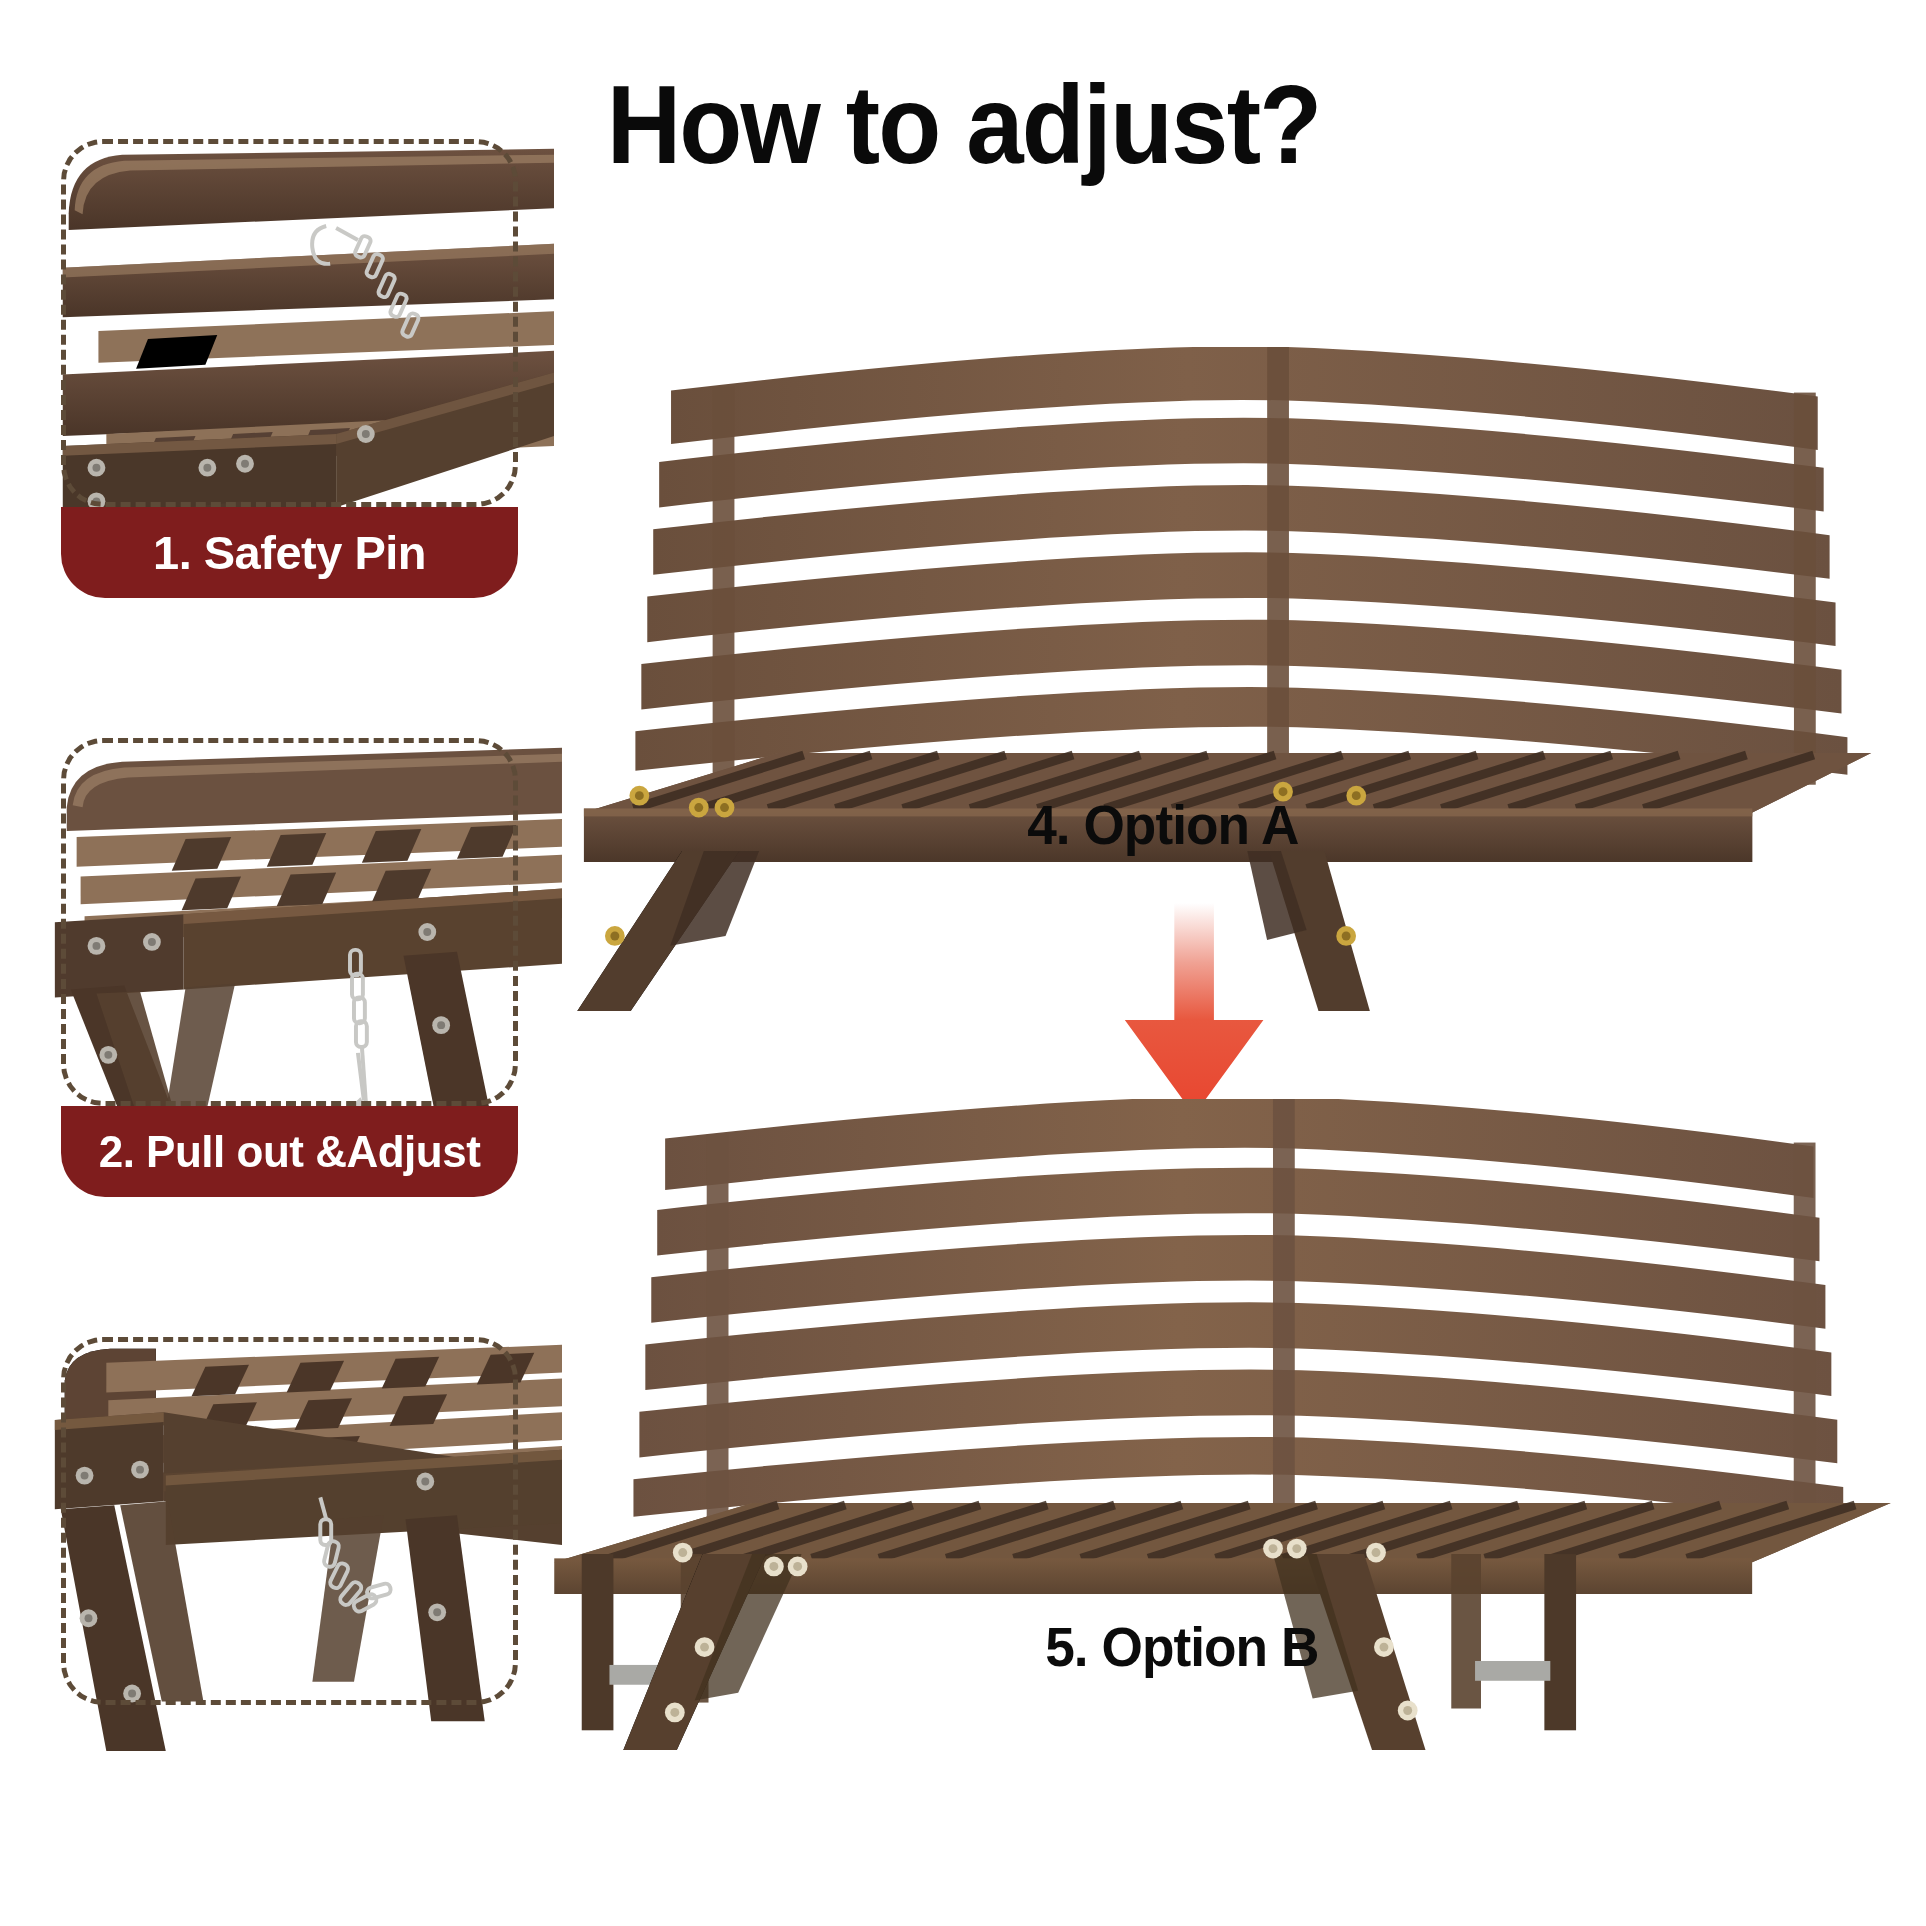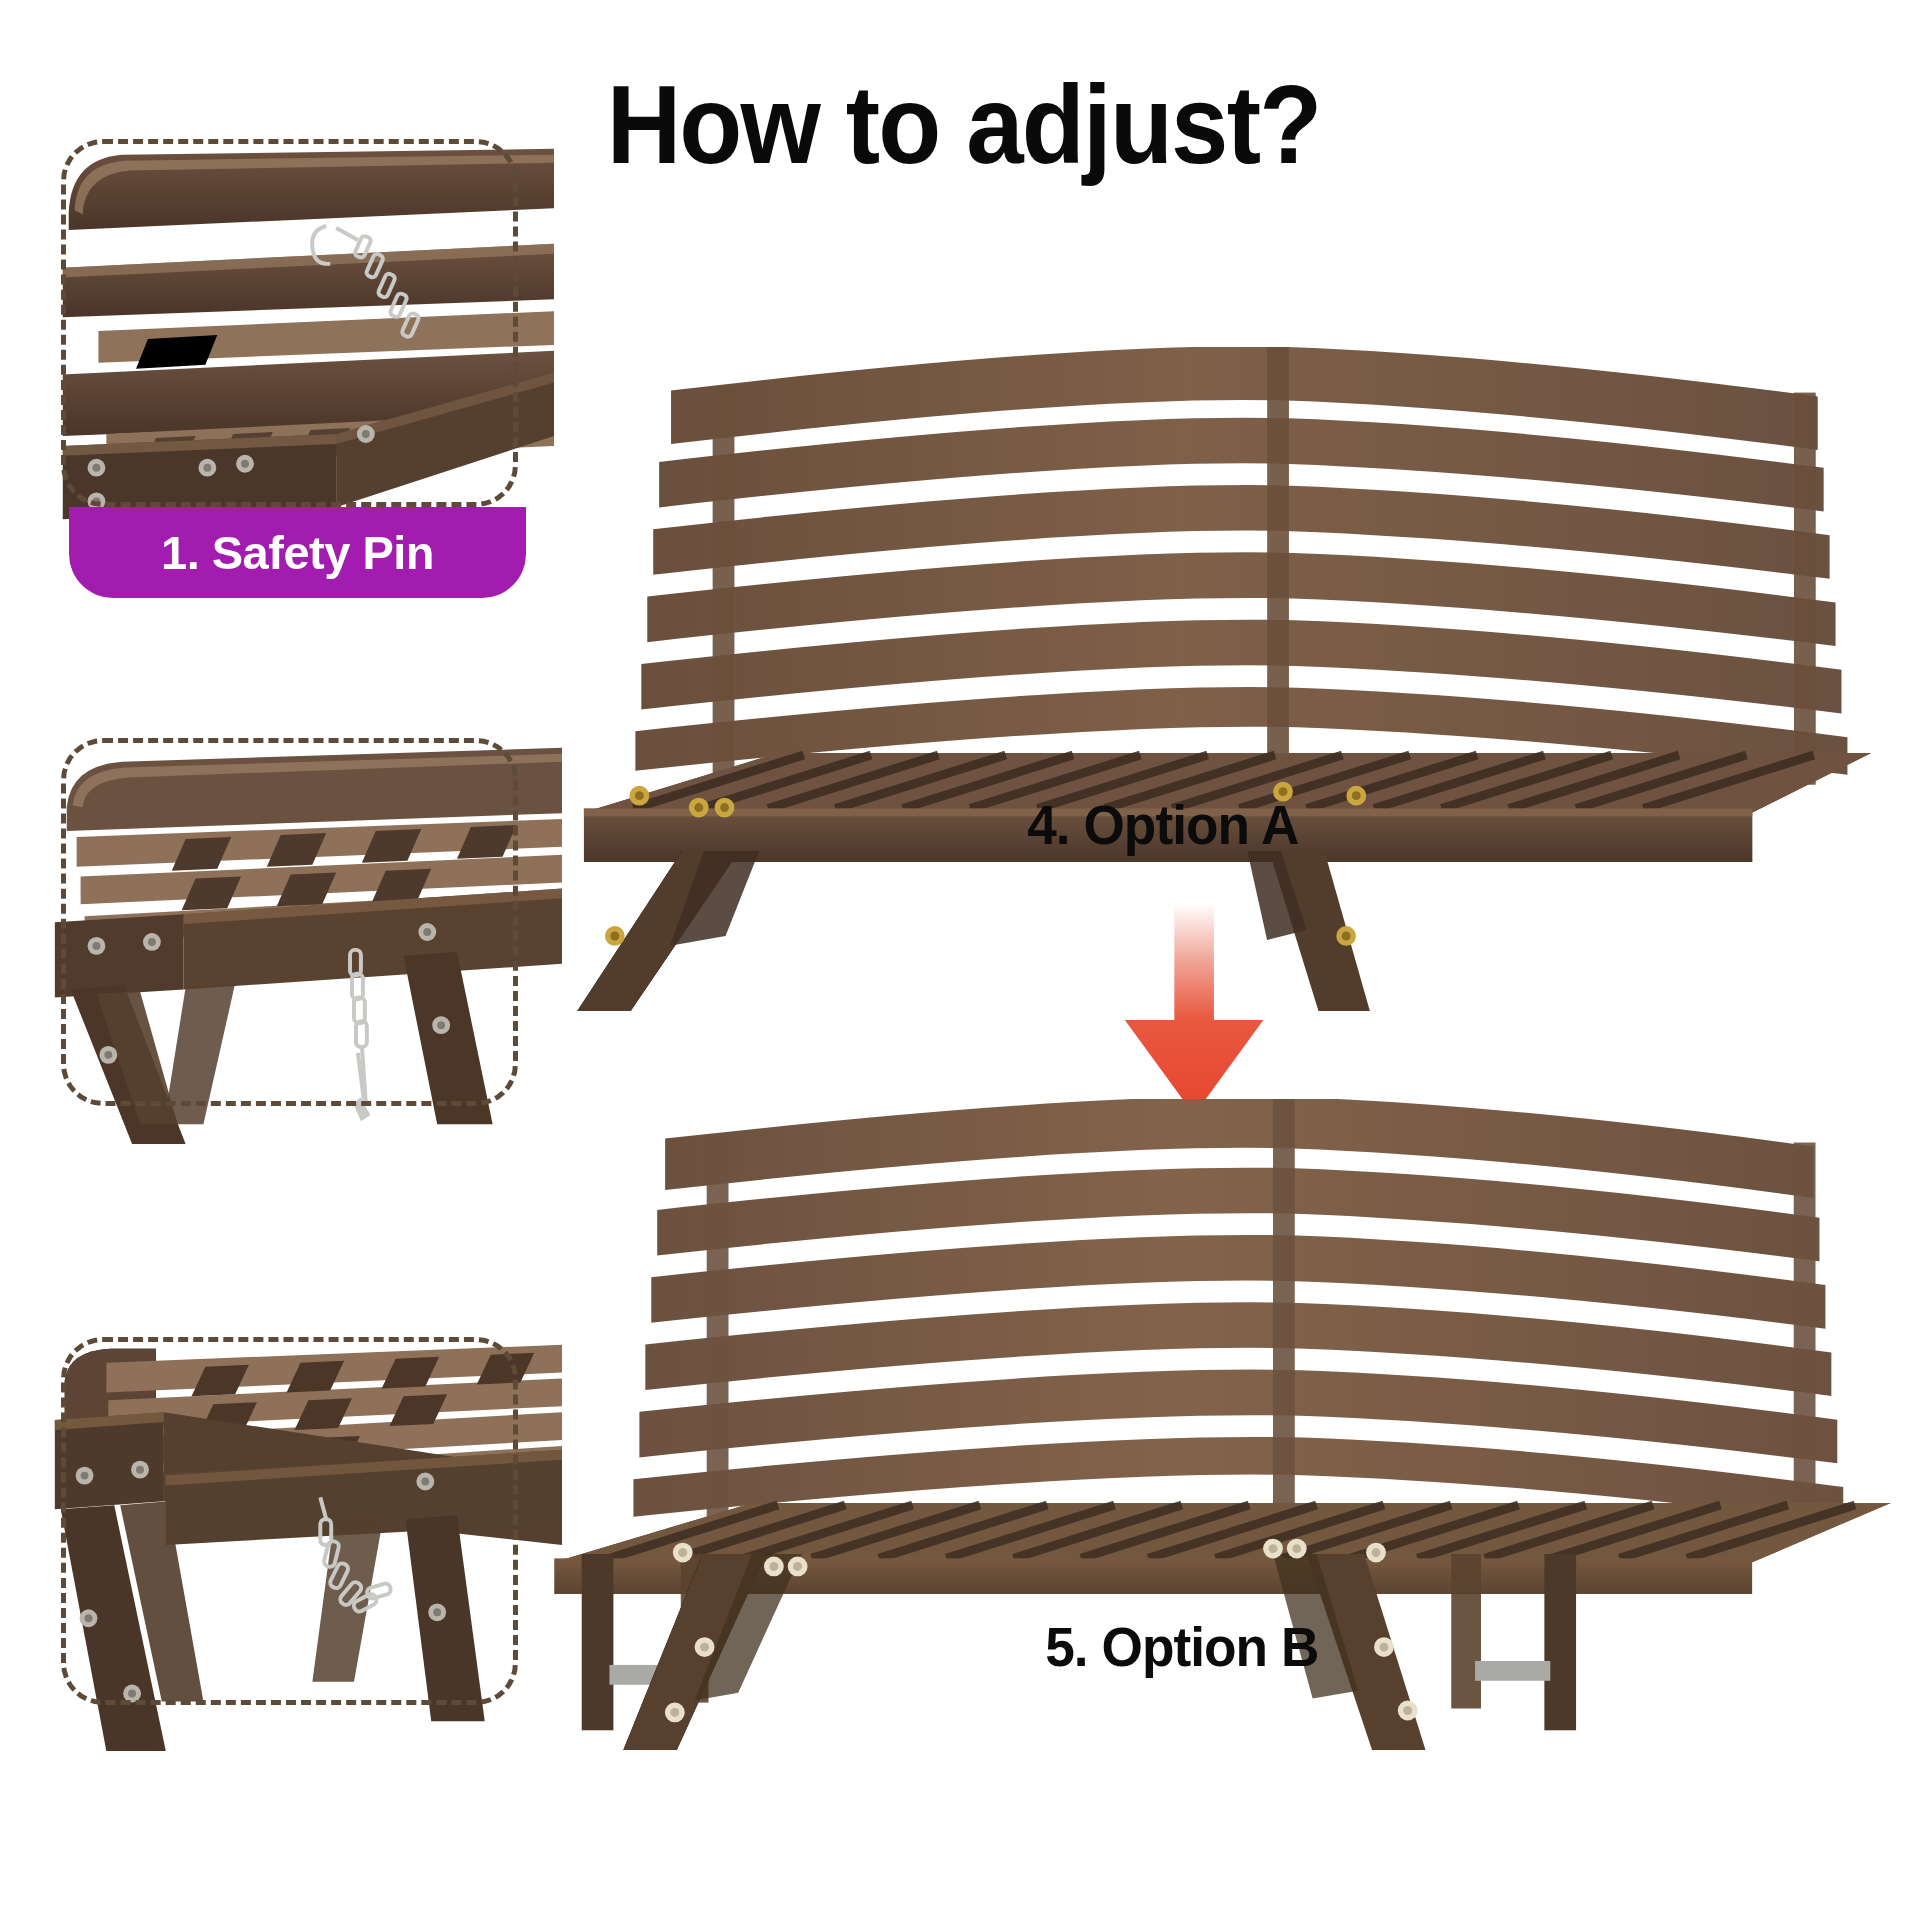--- a/index.html
+++ b/index.html
@@ -35,24 +35,24 @@
     position:absolute;
     left:0;top:0;
     width:100%;
     border:5px dashed #5d4b38;
     border-radius:42px;
     box-sizing:border-box;
     background:transparent;
   }
   .caption-bar{
     position:absolute;
-    left:8px;
+    left:0;
     width:457px;
     height:91px;
-    background:#a21caf;
+    background:#7f1d1d;
     border-radius:0 0 44px 44px;
     display:flex;
     align-items:center;
     justify-content:center;
     color:#ffffff;
     font-size:47px;
     font-weight:bold;
     letter-spacing:-0.5px;
     white-space:nowrap;
     transform-origin:center;
@@ -208,20 +208,21 @@
       <rect x="318" y="248" width="11" height="26" rx="5"></rect>
       <rect x="320" y="272" width="11" height="26" rx="5"></rect>
       <rect x="322" y="296" width="11" height="26" rx="5"></rect>
       <path d="M328 322 L332 378"></path>
       <path d="M324 328 L330 376"></path>
       <path d="M326 376 l8 14 l-6 4 l-6 -14 z" fill="#c8c8c5"></path>
     </g>
   </svg>
 
   <div class="thumb-frame" style="height:368px;"></div>
+  <div class="caption-bar small" style="top:368px;">2. Pull out &amp;Adjust</div>
 </div>
 
 <div class="thumb-card" id="card-3" style="top:1337px;height:455px;">
 
   <svg class="bench-svg" style="left:-24px;top:-12px;" width="525" height="426" viewBox="0 0 530 430">
 
     <path d="M28 56 Q32 26 74 24 L120 24 L120 110 L28 118 Z" fill="#5a4staf"></path>
     <path d="M28 56 Q32 26 74 24 L120 24 L120 110 L28 118 Z" fill="#5d4434"></path>
 
     <g>

